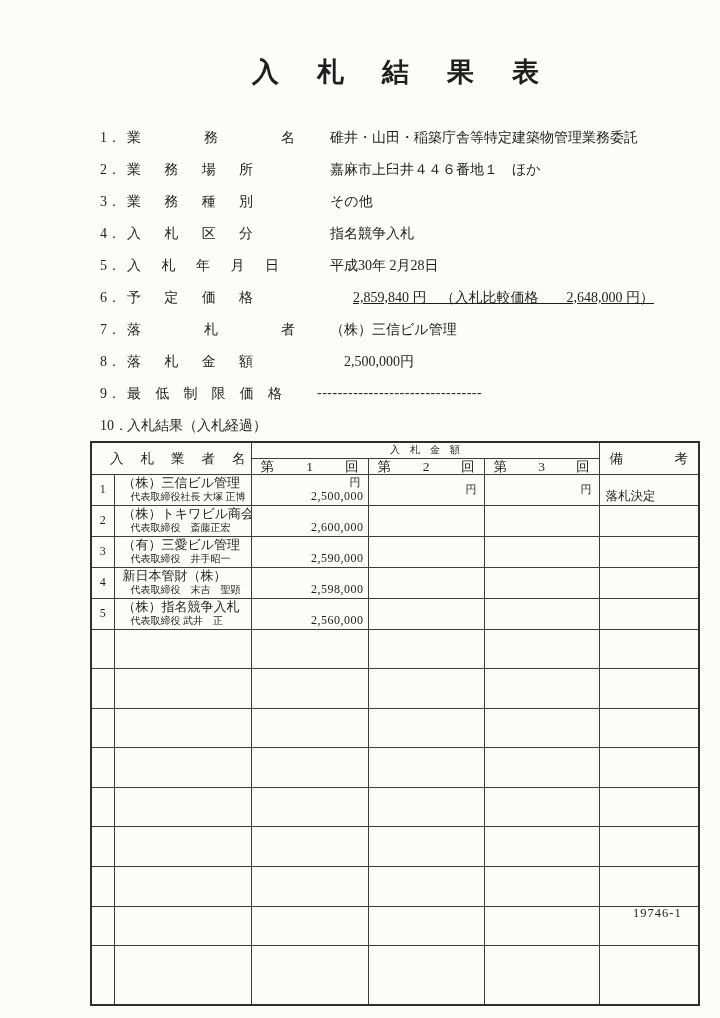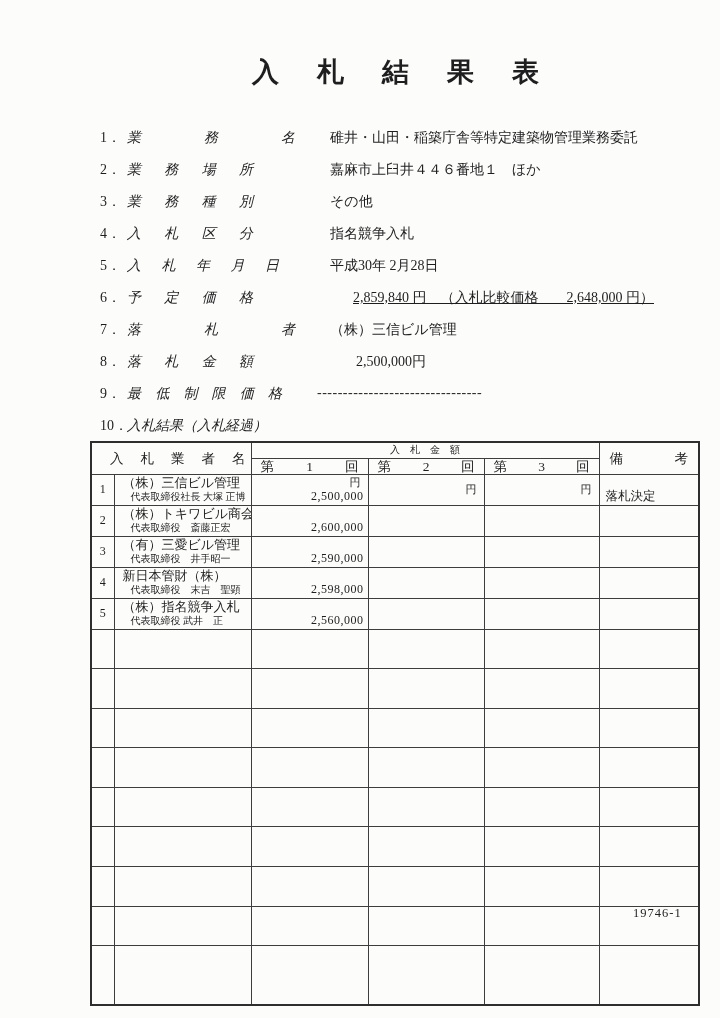--- a/index.html
+++ b/index.html
@@ -19,35 +19,35 @@
     letter-spacing:38px;white-space:nowrap;
   }
 
   
   .info-list{position:absolute;left:100px;top:129px;}
   .list-item{position:relative;height:32px;font-size:14px;white-space:nowrap;}
   .item-num{display:inline-block;width:27px;vertical-align:top;}
   .item-label{
     display:inline-block;vertical-align:top;
     text-align:justify;text-align-last:justify;
-    -moz-text-align-last:justify;text-justify:inter-character;font-style:italic;
+    -moz-text-align-last:justify;text-justify:inter-character;
   }
   .list-item:nth-child(1) .item-label,
   .list-item:nth-child(7) .item-label{width:168px;}
   .list-item:nth-child(2) .item-label,
   .list-item:nth-child(3) .item-label,
   .list-item:nth-child(4) .item-label,
   .list-item:nth-child(6) .item-label,
   .list-item:nth-child(8) .item-label{width:126px;}
   .list-item:nth-child(5) .item-label{width:152px;}
   .list-item:nth-child(9) .item-label{width:155px;}
   .list-item:nth-child(10) .item-label{width:auto;text-align-last:auto;}
   .item-value{position:absolute;left:230px;top:0;white-space:nowrap;}
   .list-item:nth-child(6) .item-value{left:253px;text-decoration:underline;}
-  .list-item:nth-child(8) .item-value{left:256px;}
+  .list-item:nth-child(8) .item-value{left:244px;}
   .list-item:nth-child(9) .item-value{left:217px;letter-spacing:0.5px;color:#2a2a2a;}
 
   
   table.bid-table{
     position:absolute;left:90px;top:441px;
     width:608px;height:565px;
     border-collapse:collapse;table-layout:fixed;
     border:2px solid #2e2e2e;
   }
   .bid-table th,.bid-table td{

